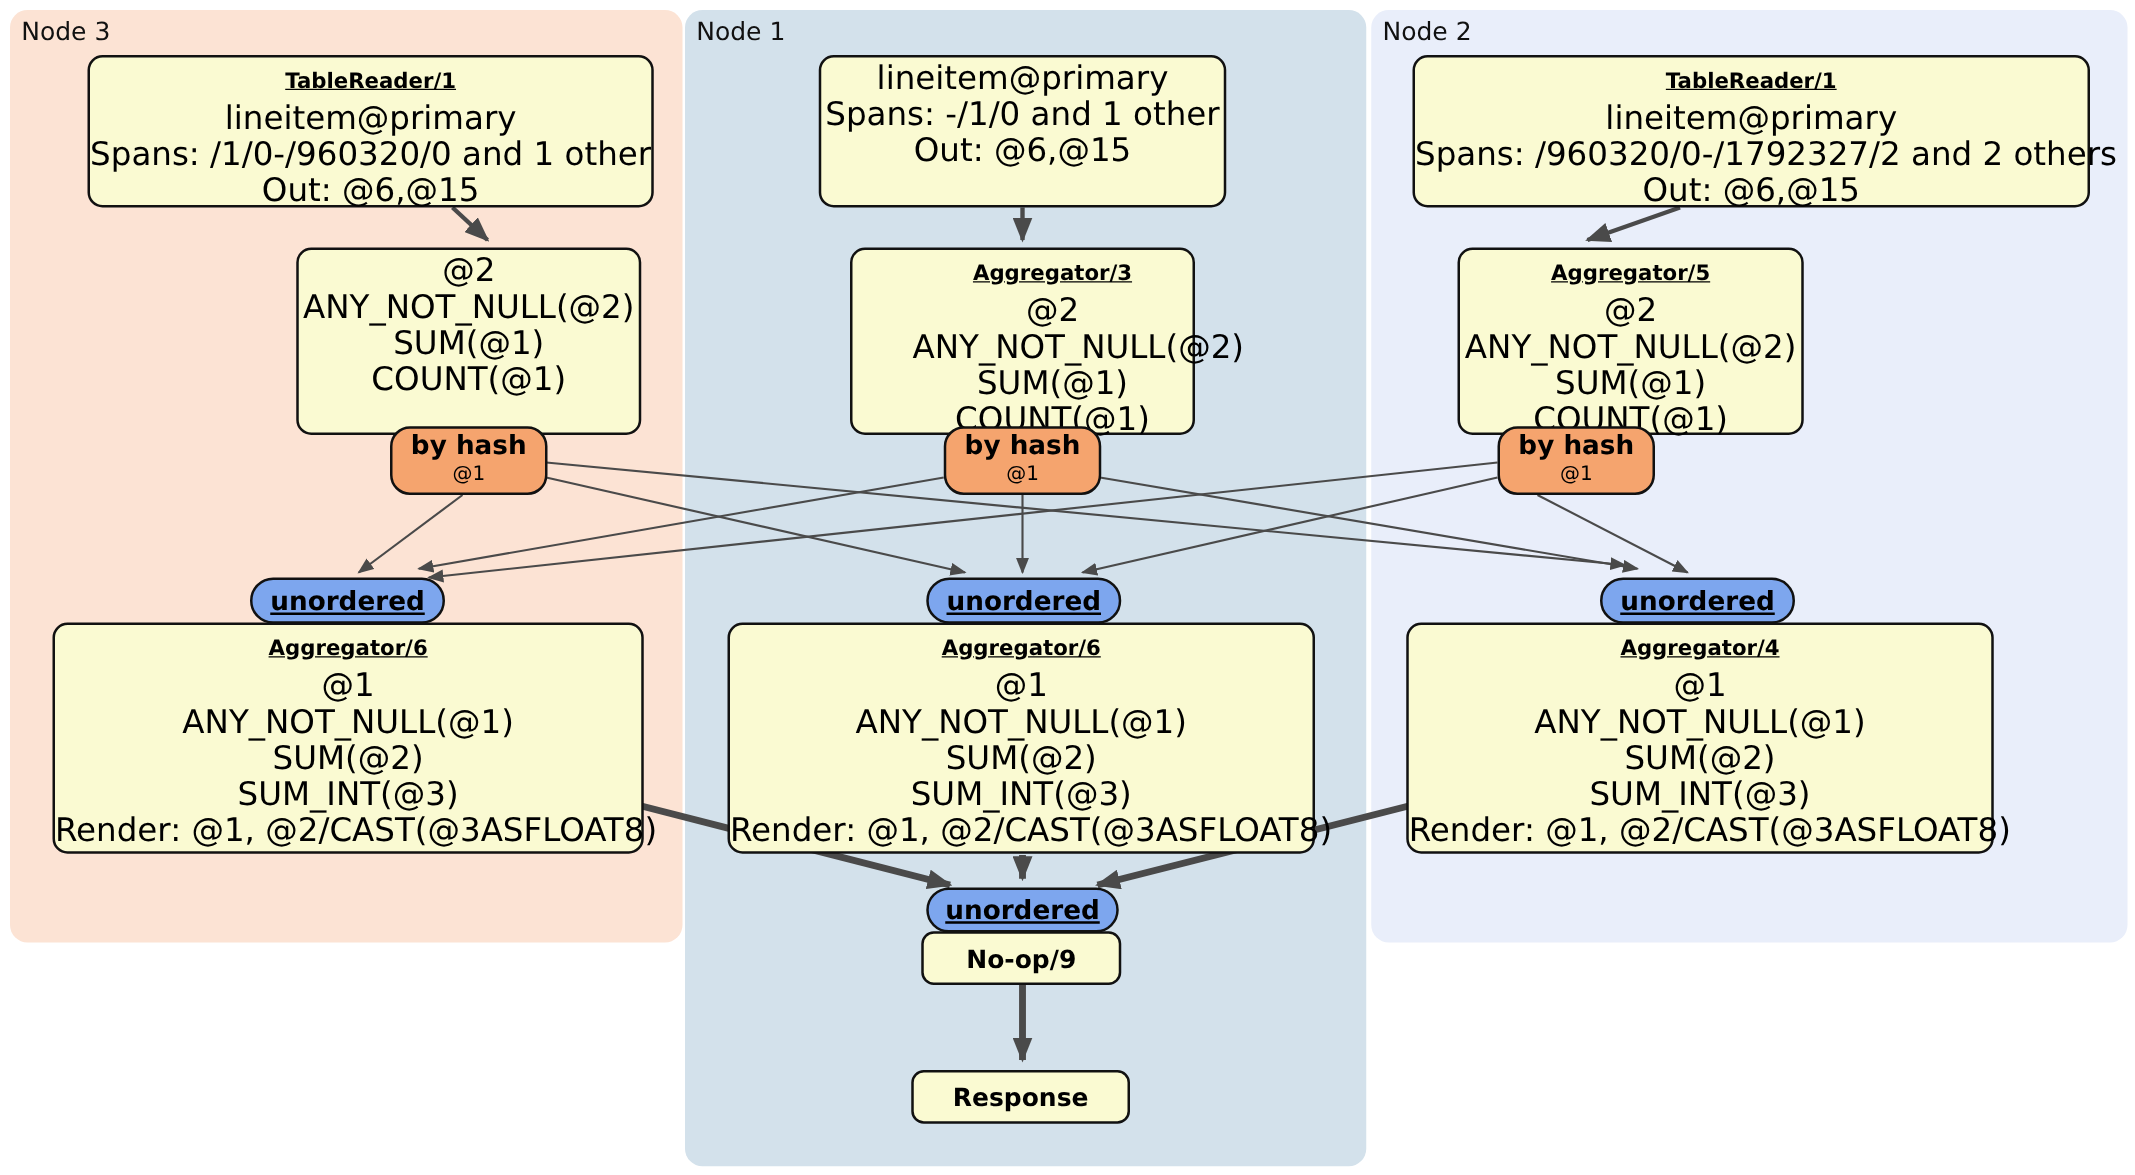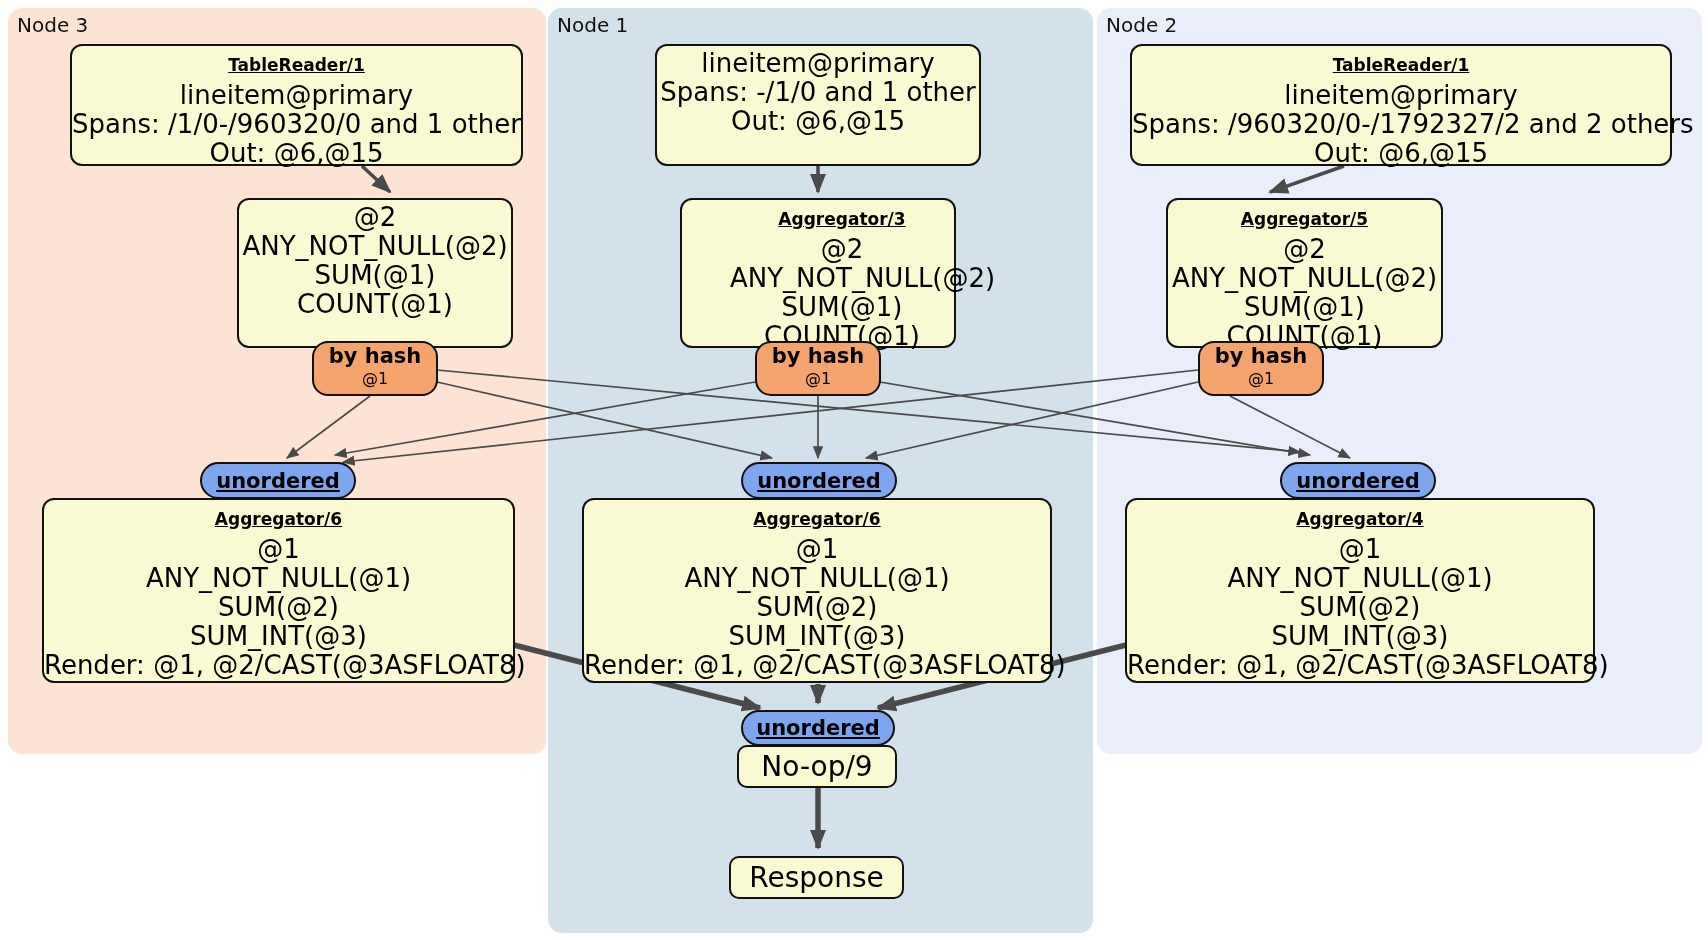--- a/index.html
+++ b/index.html
@@ -34,21 +34,21 @@
     background:var(--stream-fill);border:2px solid var(--box-border);
     border-radius:19px;text-align:center;
     display:flex;align-items:center;justify-content:center;
     font-size:21px;font-weight:bold;text-decoration:underline;
   }
   .final{
     position:absolute;z-index:3;box-sizing:border-box;
     background:var(--box-fill);border:2px solid var(--box-border);
     border-radius:10px;text-align:center;
     display:flex;align-items:center;justify-content:center;
-    font-size:28px;font-weight:normal;white-space:nowrap;
+    font-size:20px;font-weight:bold;white-space:nowrap;
   }
 </style>
 </head>
 <body>
 
 <div class="canvas">
 
   <div class="region" id="region-node3" style="left:8px;top:8px;width:538px;height:746px;">
     <span class="region-label">Node 3</span>
   </div>

